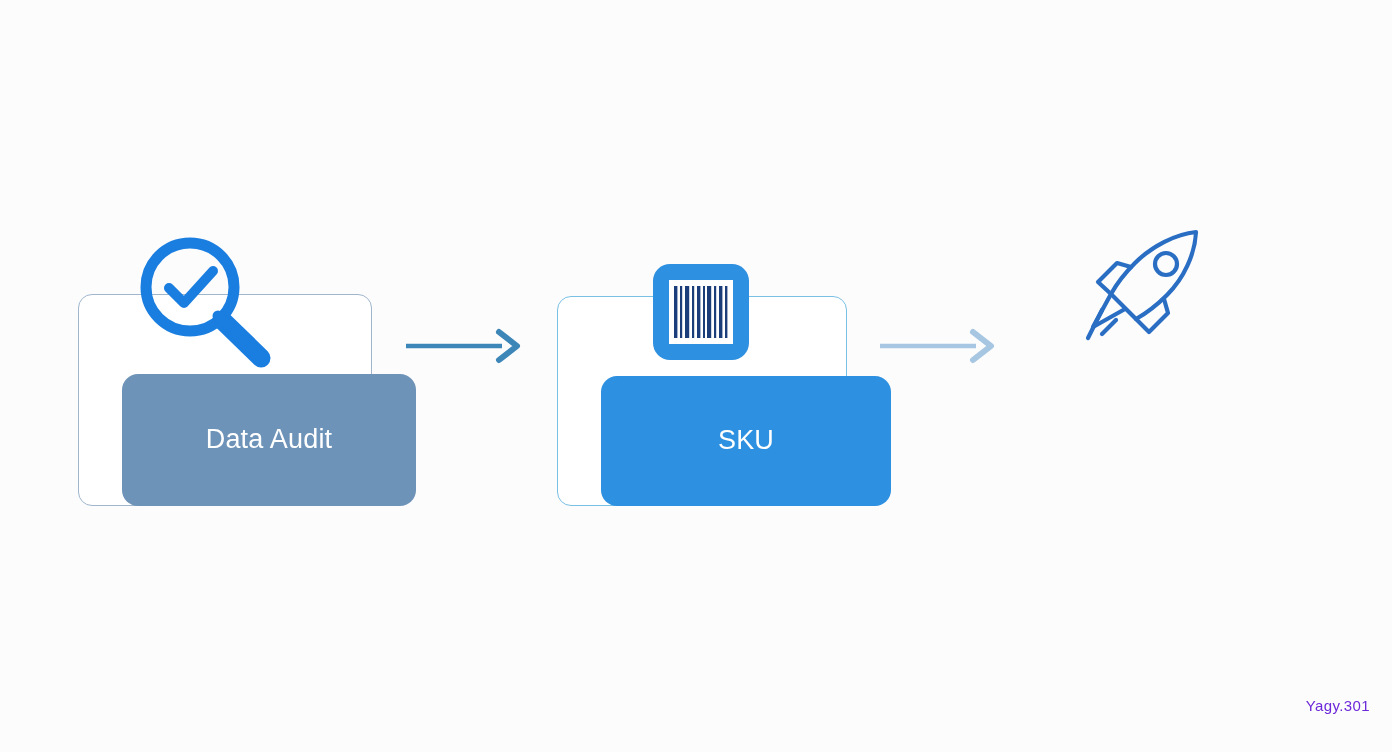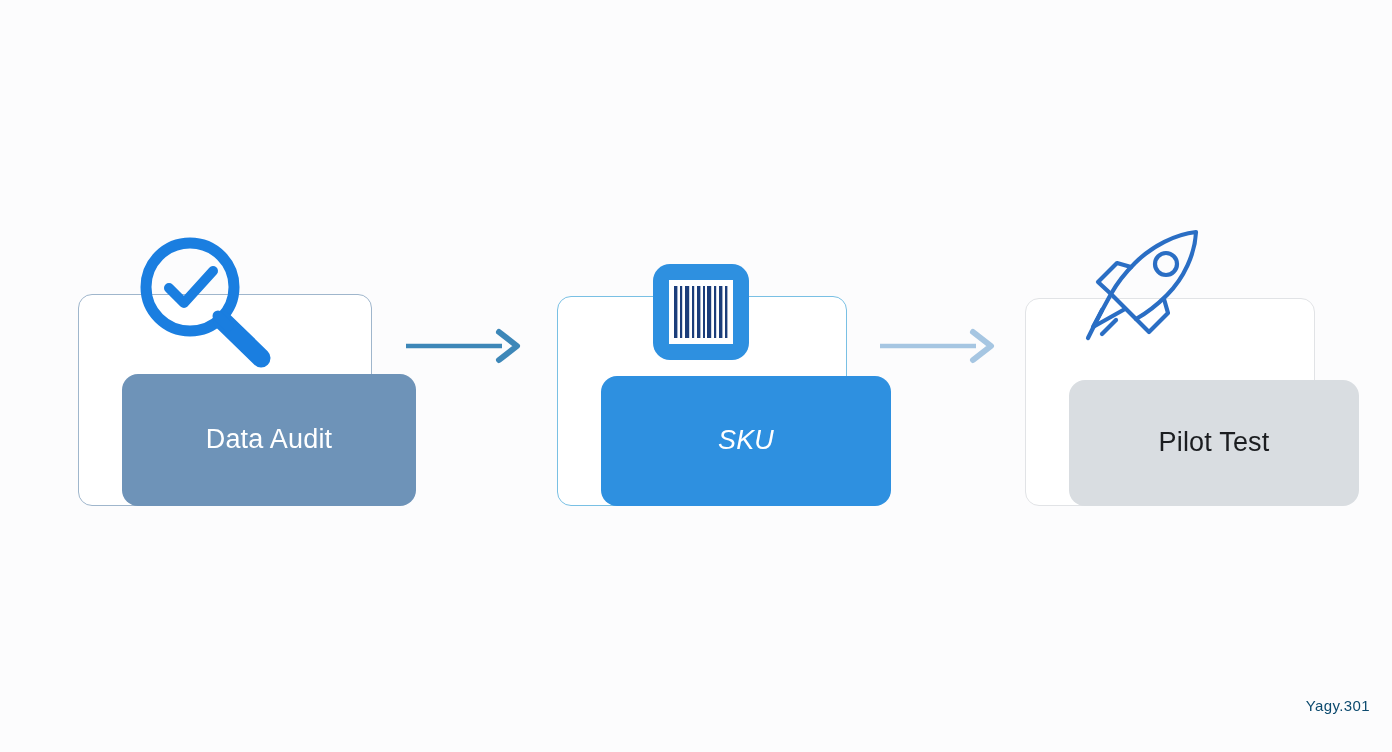--- a/index.html
+++ b/index.html
@@ -63,21 +63,20 @@
   }
 
   
   #card-sku { left: 557px; top: 296px; width: 290px; height: 210px; }
   #card-sku .card-frame { border: 1.4px solid #79c0e4; }
   #card-sku .card-footer {
     height: 130px;
     background: #2e90e0;
     color: #ffffff;
     font-size: 27px;
-    font-style: italic;
   }
 
   
   #card-pilot { left: 1025px; top: 298px; width: 290px; height: 208px; }
   #card-pilot .card-frame { border: 1.4px solid #e1e3e6; }
   #card-pilot .card-footer {
     height: 126px;
     background: #d9dde1;
     color: #1b1d20;
     font-size: 27px;
@@ -100,21 +99,21 @@
   }
   #arrow-one { left: 404px; top: 326px; width: 118px; height: 40px; }
   #arrow-two { left: 878px; top: 326px; width: 118px; height: 40px; }
 
   
   #watermark {
     position: absolute;
     right: 22px;
     bottom: 38px;
     font-size: 15px;
-    color: #0c4a6e;
+    color: #6d28d9;
     letter-spacing: 0.4px;
     user-select: none;
   }
 </style>
 </head>
 <body>
 
 <div class="canvas">
 
   <div class="card" id="card-data-audit">
@@ -165,24 +164,20 @@
     </svg>
   </div>
 
   <div class="arrow" id="arrow-two">
     <svg viewBox="0 0 118 40" width="118" height="40" xmlns="http://www.w3.org/2000/svg">
       <line x1="2" y1="20" x2="98" y2="20" stroke="#a6c6e2" stroke-width="4.5" stroke-linecap="butt"></line>
       <path d="M95 6 L113 20 L95 34" fill="none" stroke="#a6c6e2" stroke-width="6" stroke-linecap="round" stroke-linejoin="round"></path>
     </svg>
   </div>
 
-  <div class="card" id="card-pilot">
-    <div class="card-frame"></div>
-    <div class="card-footer">Pilot Test</div>
-  </div>
 
   <div class="card-icon" id="icon-rocket">
     <svg viewBox="0 0 132 126" width="132" height="126" xmlns="http://www.w3.org/2000/svg">
       <g fill="none" stroke="#2a6ec4" stroke-width="4.2" stroke-linecap="round" stroke-linejoin="round">
 
         <path d="M118 10 C98 12 74 24 57 41 C46 52 38 63 33 72
                  L58 97 C67 92 78 84 89 73 C106 56 117 32 118 10 Z"></path>
 
         <circle cx="88" cy="42" r="11"></circle>
 

